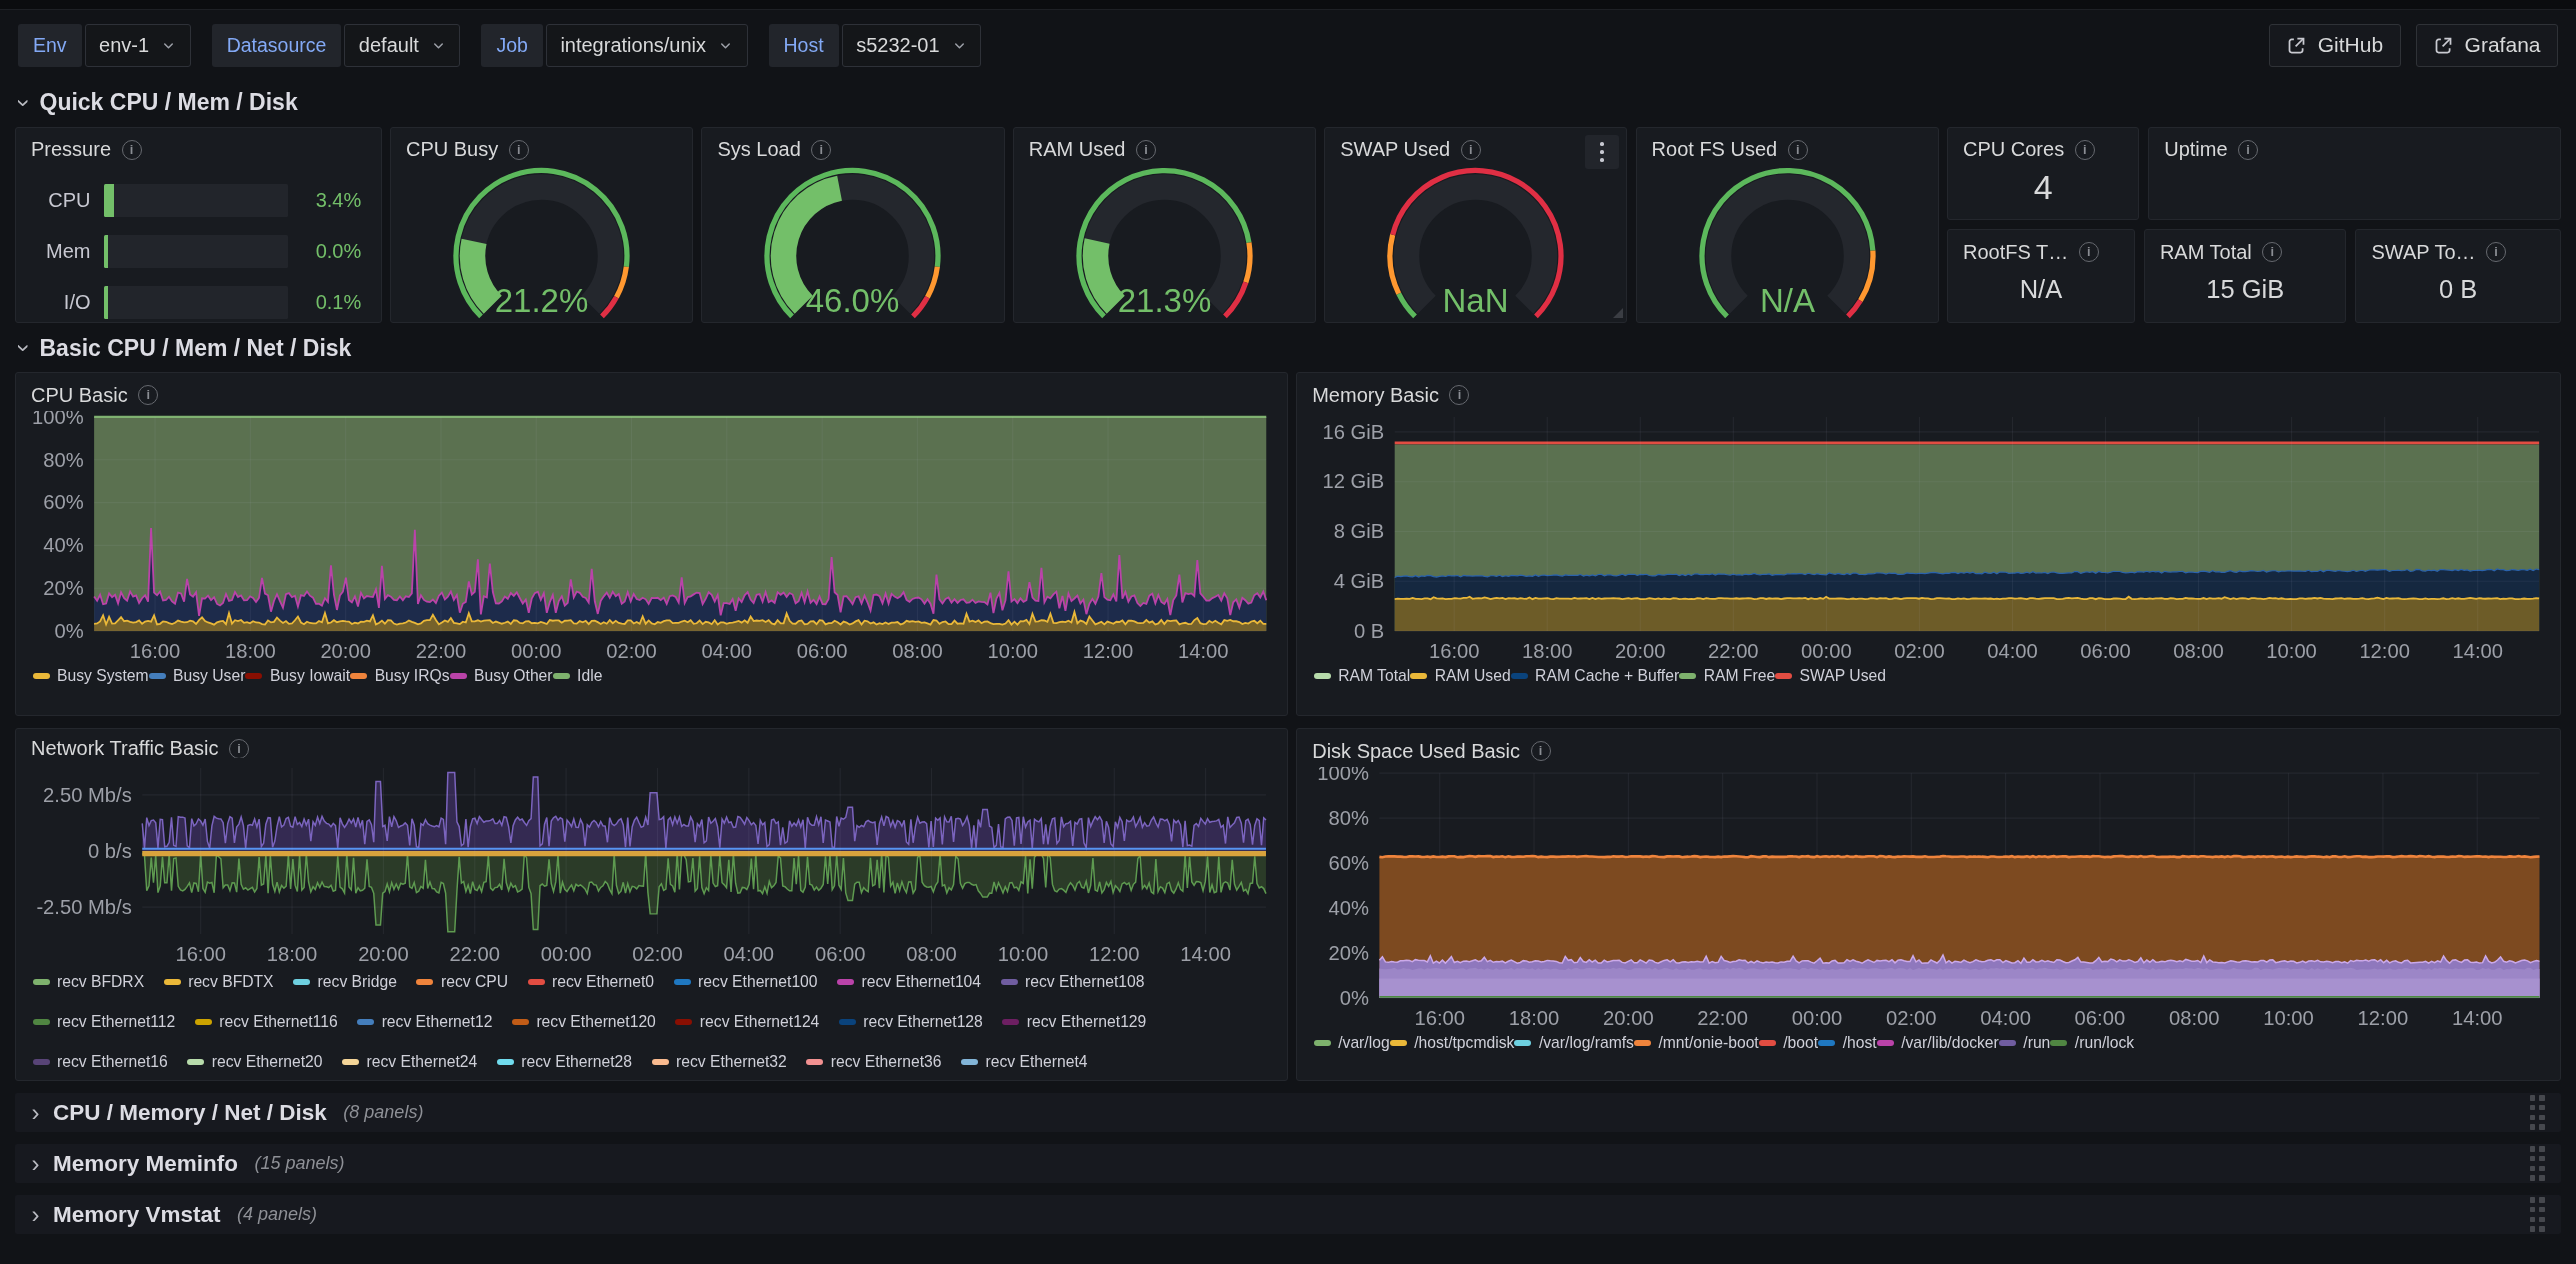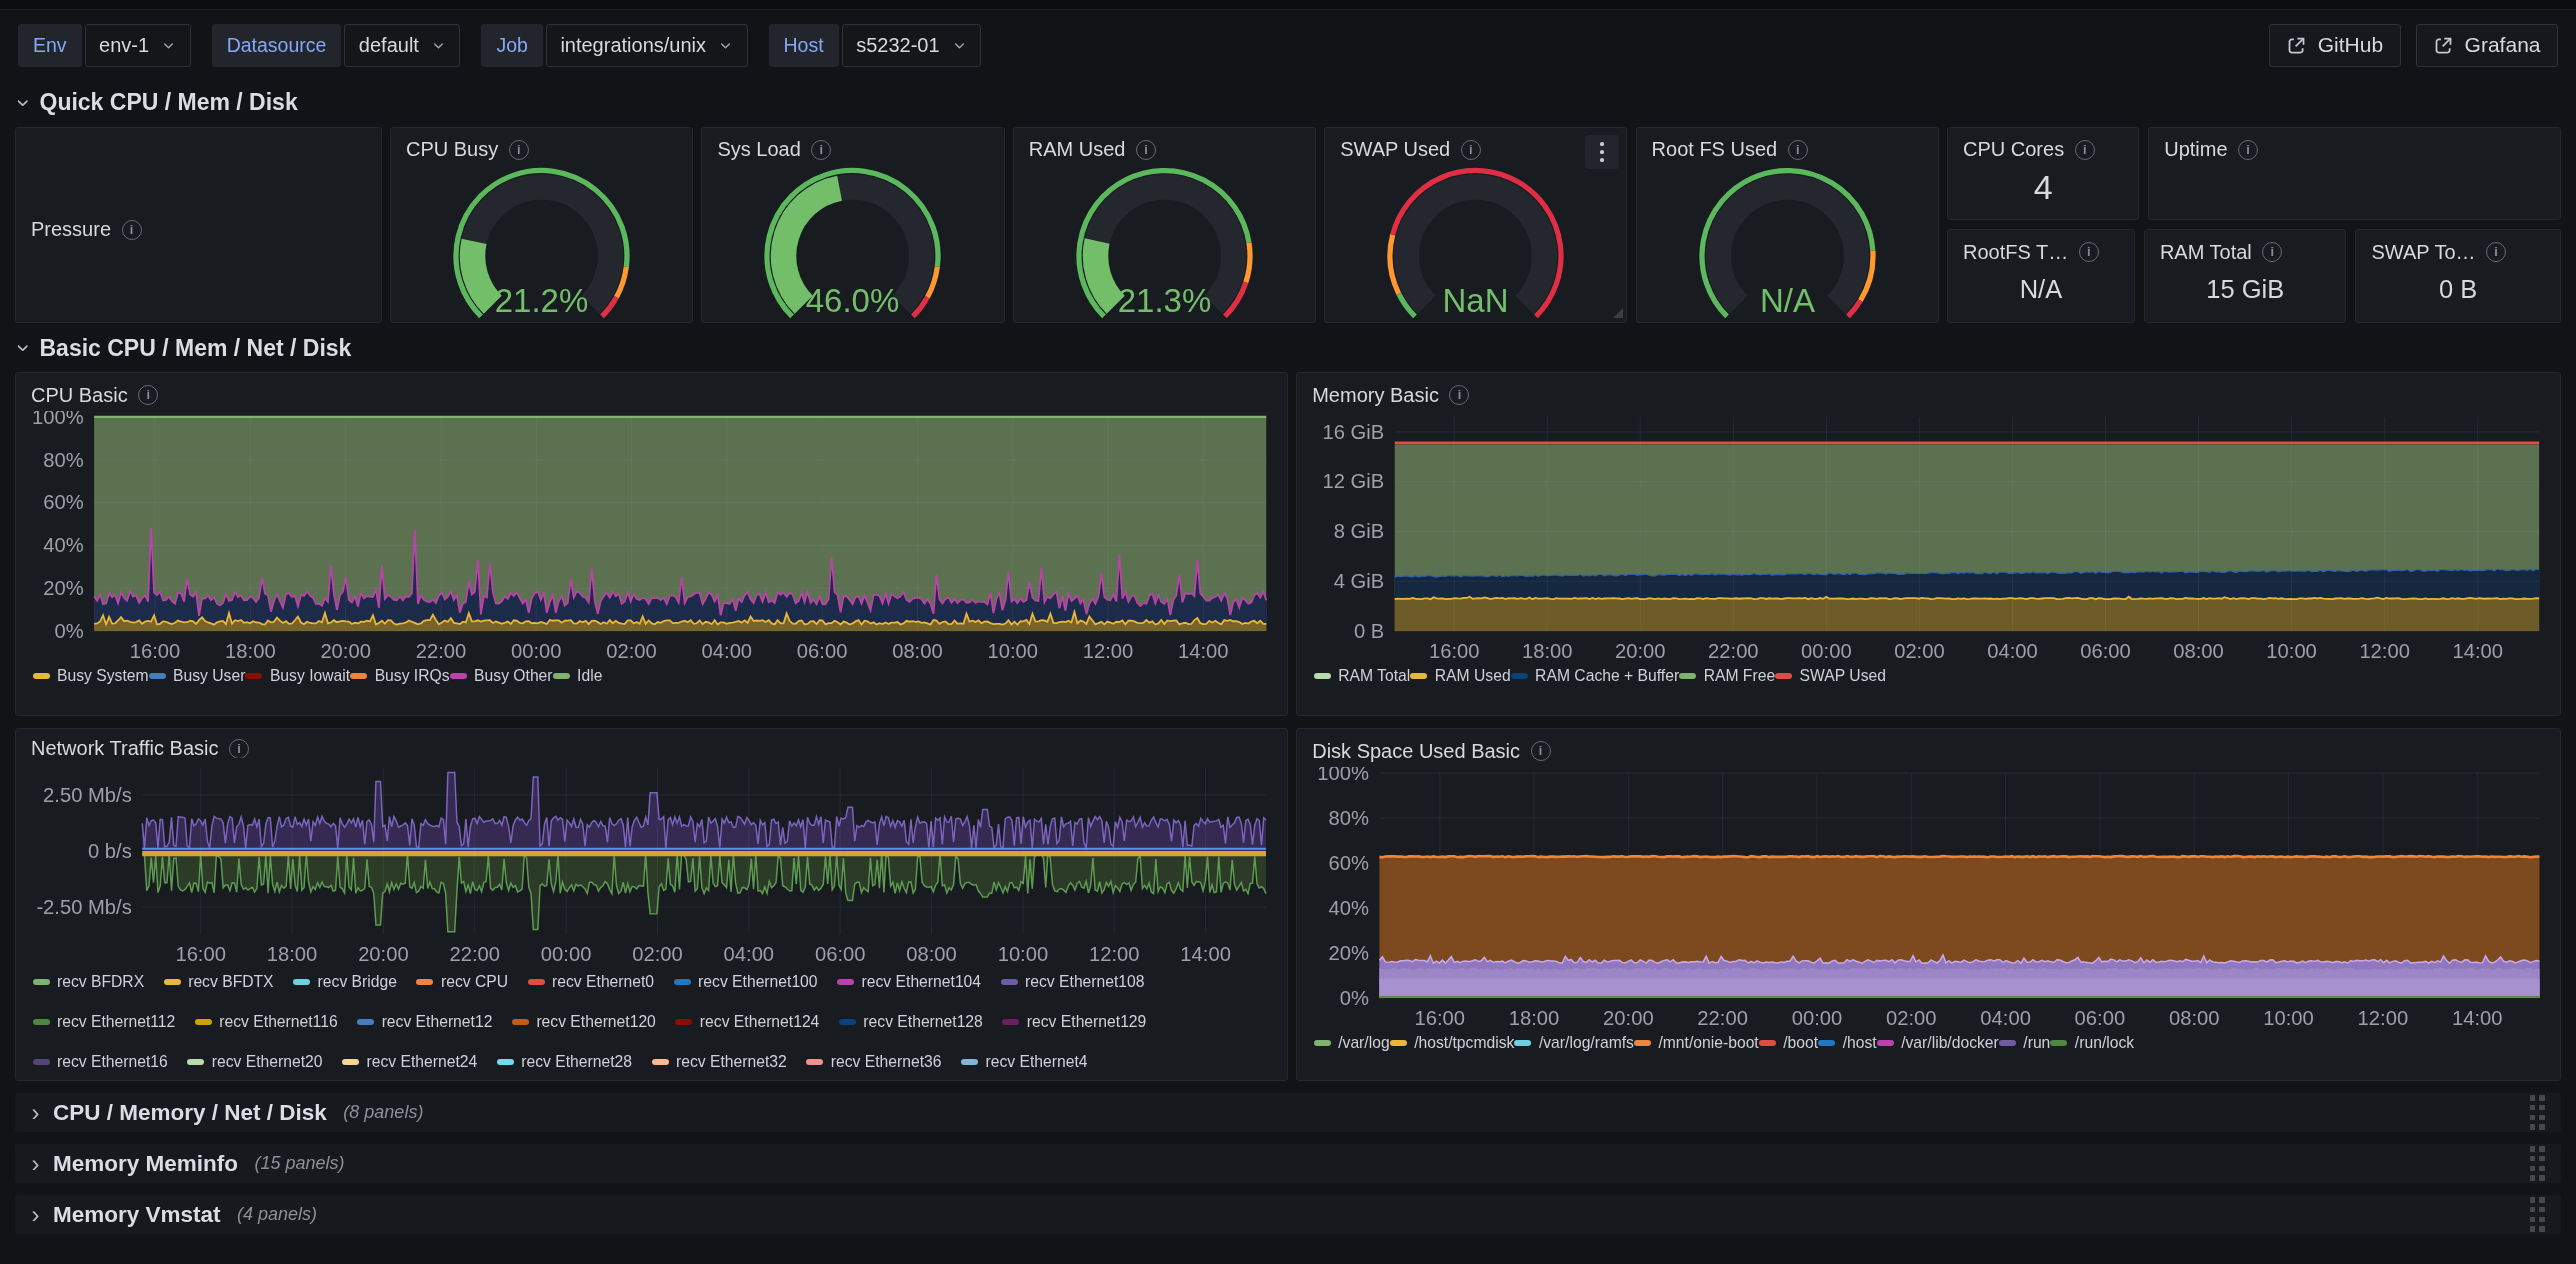--- a/index.html
+++ b/index.html
@@ -12,21 +12,21 @@
   .varvalue{display:flex;align-items:center;gap:12px;background:#141619;border:1.5px solid #2E3138;color:#D8D9DA;font-size:20px;padding:0 13.5px;height:43px;border-radius:3px;box-sizing:border-box;}
   .nav-right{display:flex;gap:15px;}
   .navbtn{display:flex;align-items:center;gap:10.5px;height:43px;padding:0 16.5px;border:1.5px solid #2F3237;border-radius:3px;background:#16181D;font-size:21px;font-weight:500;color:#D8D9DA;box-sizing:border-box;}
   .section-header{display:flex;align-items:center;gap:12px;font-size:23px;font-weight:700;color:#DCDCE3;margin:12px 0 10.5px 19.5px;cursor:pointer;}
   .chev{color:#B9BAC1;font-size:24px;font-weight:400;display:inline-block;transform:rotate(90deg);line-height:1;}
   .chev.cright{transform:none;}
   .grid1{display:flex;gap:8.2px;margin:0 15px;height:196px;}
   .panel{background:#181B20;border:0.7px solid #24272D;border-radius:3px;position:relative;box-sizing:border-box;}
   .ptitle{display:flex;align-items:center;gap:10.5px;padding:10.5px 15px 0 15px;font-size:20px;font-weight:500;color:#D8D9DA;white-space:nowrap;overflow:hidden;}
   .info{flex:0 0 auto;width:20px;height:20px;border:1.5px solid #66696F;border-radius:50%;color:#8B8E94;font-size:12.7px;font-weight:700;display:flex;align-items:center;justify-content:center;box-sizing:border-box;}
-  .pressure{width:375px;display:flex;flex-direction:row;}
+  .pressure{width:375px;display:flex;flex-direction:column;}
   .pbars{display:flex;flex-direction:column;gap:18px;padding:22.5px 19.5px 0 19.5px;}
   .pbar-row{display:flex;align-items:center;gap:13.5px;}
   .pbar-label{width:55px;font-size:20px;color:#C7C8D1;text-align:right;}
   .pbar{flex:1;height:33px;background:#22252B;border-left:4.5px solid #73BF69;border-radius:1.5px;position:relative;overflow:hidden;}
   .pbar .fill{position:absolute;left:0;top:0;bottom:0;background:#73BF69;}
   .pbar-val{width:60px;font-size:20px;color:#73BF69;text-align:right;}
   .gauge-panel{width:310px;}
   svg.gauge{display:block;margin:1.5px auto 0 auto;}
   .right-col{width:614px;display:flex;flex-direction:column;gap:9px;}
   .rrow{display:flex;gap:9px;flex:1;min-height:0;}
@@ -118,20 +118,43 @@
   <span class="chev">›</span>
   <span>Quick CPU / Mem / Disk</span>
 </div>
 
 <div class="grid1" id="quick-row">
   <div class="panel pressure">
     <div class="ptitle">
       <span>Pressure</span>
       <span class="info">i</span>
     </div>
+    <div class="pbars" id="pressure-bars">
+        <div class="pbar-row">
+          <span class="pbar-label">CPU</span>
+          <div class="pbar">
+            <div class="fill" style="width: 6px;"></div>
+          </div>
+          <span class="pbar-val">3.4%</span>
+        </div>
+        <div class="pbar-row">
+          <span class="pbar-label">Mem</span>
+          <div class="pbar">
+            <div class="fill" style="width: 0px;"></div>
+          </div>
+          <span class="pbar-val">0.0%</span>
+        </div>
+        <div class="pbar-row">
+          <span class="pbar-label">I/O</span>
+          <div class="pbar">
+            <div class="fill" style="width: 0px;"></div>
+          </div>
+          <span class="pbar-val">0.1%</span>
+        </div>
+      </div>
   </div>
 <div class="panel gauge-panel">
       <div class="ptitle">
         <span>CPU Busy</span>
         <span class="info">i</span>
       </div>
       <svg class="gauge" width="255" height="159" viewBox="0 0 340 212">
         <path d="M104.95 189.05 A92 92 0 1 1 235.05 189.05" fill="none" stroke="#24272D" stroke-width="34"></path>
         <path d="M104.95 189.05 A92 92 0 0 1 80.09 104.50" fill="none" stroke="#73BF69" stroke-width="34"></path>
         <path d="M89.39 204.61 A114 114 0 1 1 283.10 138.29" fill="none" stroke="#5CB85C" stroke-width="7"></path>

